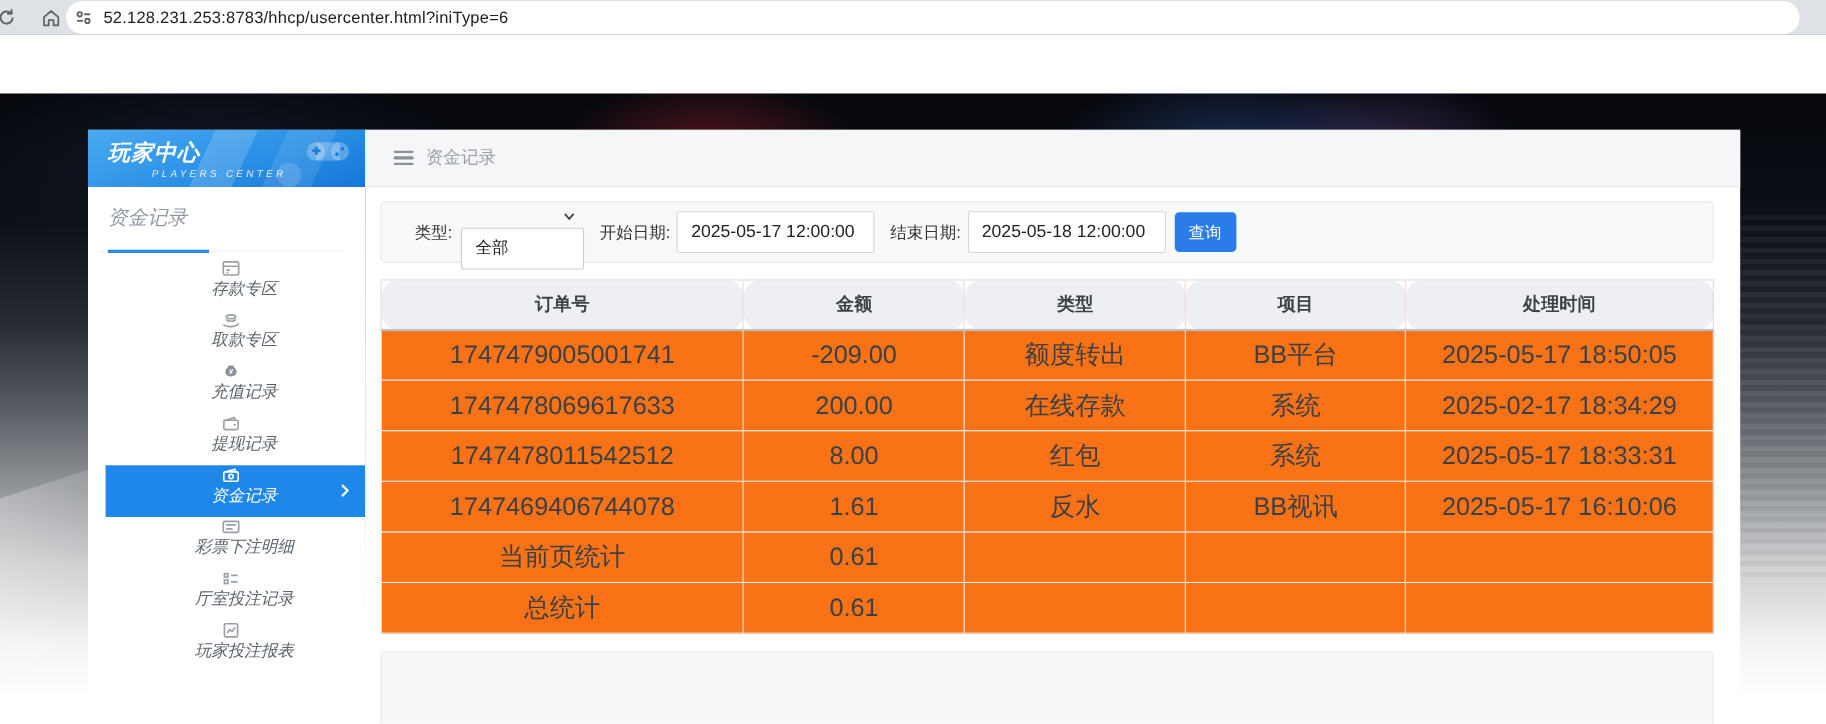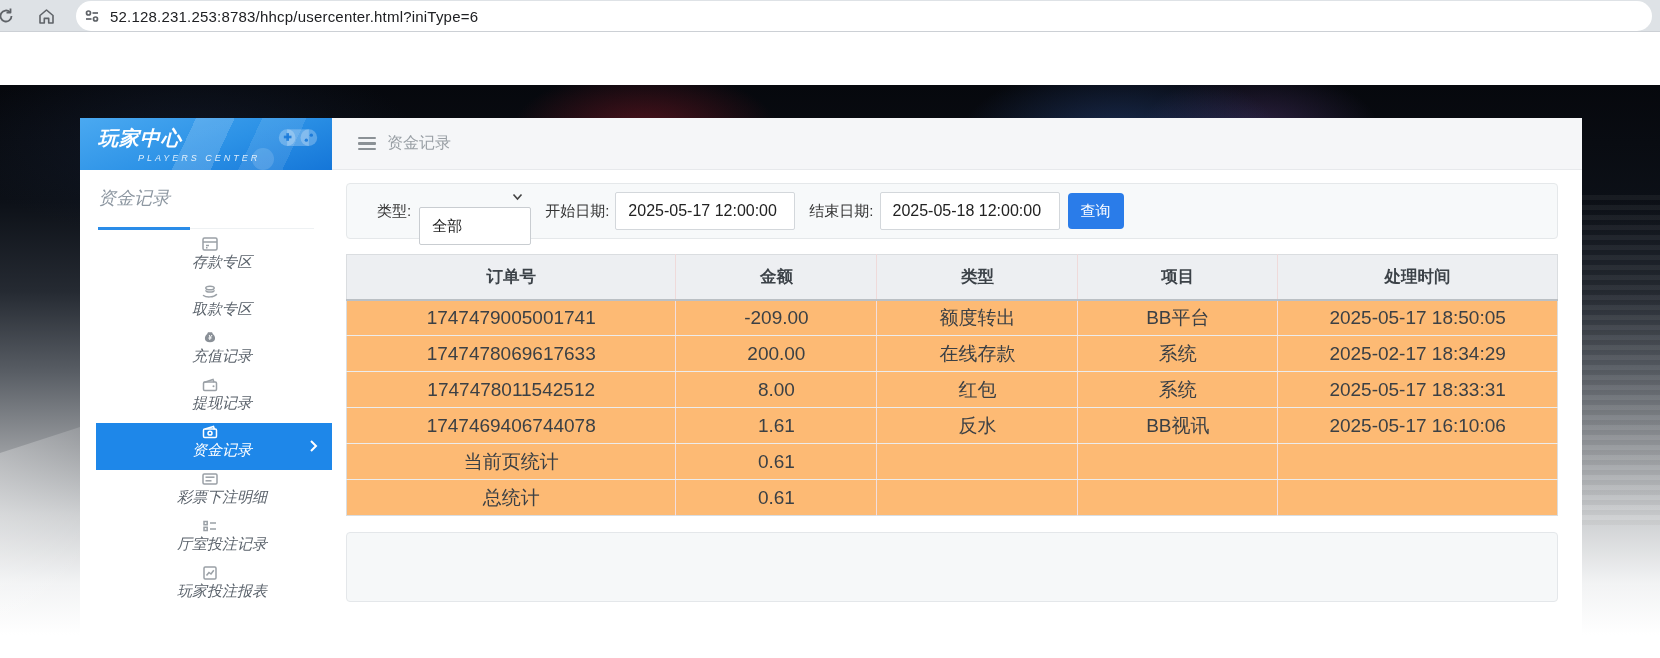--- a/index.html
+++ b/index.html
@@ -5,21 +5,21 @@
   * { margin:0; padding:0; box-sizing:border-box; }
   html,body { width:1660px; height:658px; overflow:hidden; }
   body { font-family:"Liberation Sans","DejaVu Sans",sans-serif; position:relative; background:#fff; }
 
   
   .browser-bar { position:absolute; left:0; top:0; width:1660px; height:32px;
     background:#dee2e6; border-bottom:1px solid #ccd0d5; display:flex; align-items:center; }
   .chrome-btn { width:32px; height:32px; display:flex; align-items:center; justify-content:center; color:#5f6368; }
   .reload-btn { position:absolute; left:-10px; top:0; }
   .home-btn { position:absolute; left:30px; top:0; }
-  .omnibox { position:absolute; left:76px; top:1px; width:1576px; height:30px; background:#fff;
+  .omnibox { position:absolute; left:60px; top:1px; width:1576px; height:30px; background:#fff;
     border-radius:15px; display:flex; align-items:center; padding-left:8px; }
   .omnibox-url { color:#202124; font-size:15px; margin-left:10px; letter-spacing:.2px; }
 
   
   .white-band { position:absolute; left:0; top:32px; width:1660px; height:53px; background:#ffffff; }
   .page-bg { position:absolute; left:0; top:85px; width:1660px; height:573px;
     background:
       radial-gradient(190px 85px at 645px 45px, rgba(135,25,38,.55), transparent 70%),
       radial-gradient(230px 110px at 1120px 55px, rgba(45,80,150,.5), transparent 70%),
       radial-gradient(170px 85px at 1260px 45px, rgba(105,70,145,.38), transparent 70%),
@@ -71,22 +71,22 @@
   .date-label { margin-left:14px; }
   .date-input { margin-left:6px; width:180px; height:38px; border:1px solid #d3d7db; border-radius:2px;
     background:#fff; font-size:16px; color:#222; text-align:left; padding-left:12px;
     font-family:"Liberation Sans","DejaVu Sans",sans-serif; }
   .query-btn { margin-left:8px; width:56px; height:36px; background:#2a7ce9; color:#fff; border:none;
     border-radius:4px; font-size:15px; cursor:pointer; font-family:"Liberation Sans","DejaVu Sans",sans-serif; }
 
   .records-table { margin:15px 24px 0 14px; width:1212px; border-collapse:collapse; table-layout:fixed;
     border:1px solid #dadde0; }
   .records-table th { background:#edeff2; height:45px; font-size:16.5px; font-weight:700; color:#3c4248;
-    border-bottom:2px solid #bbc0c5; border-right:1px solid #efdada; text-align:center; }
-  .records-table td { background:#fdba74; height:36px; font-size:19px; color:#3b4045; text-align:center;
+    border-bottom:2px solid #bbc0c5; border-right:1px solid #efdada; text-align:center;border-radius:15px; }
+  .records-table td { background:#f97316; height:46px; font-size:23px; color:#3b4045; text-align:center;
     border-right:1px solid #f2dede; border-bottom:1px solid #ececec; }
   .records-table th:last-child, .records-table td:last-child { border-right:none; }
   .records-table tr:last-child td { border-bottom:none; }
 
   .pagination-panel { margin:16px 24px 0 14px; height:70px; background:#f6f8f9; border:1px solid #e4e7ea; border-radius:4px; }
 
   svg { display:block; }
 </style>
 </head>
 <body>

